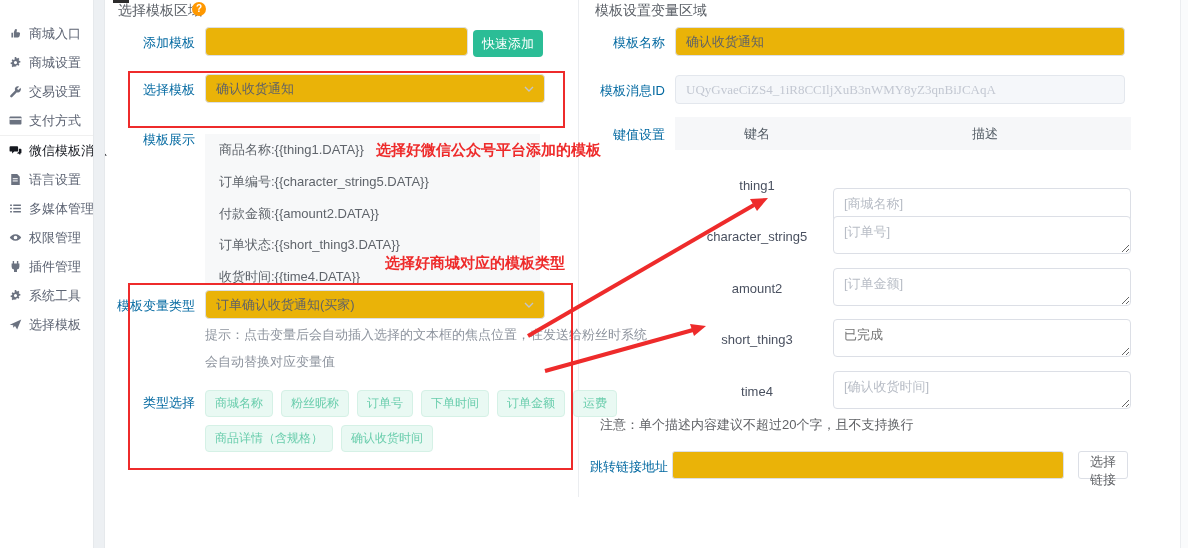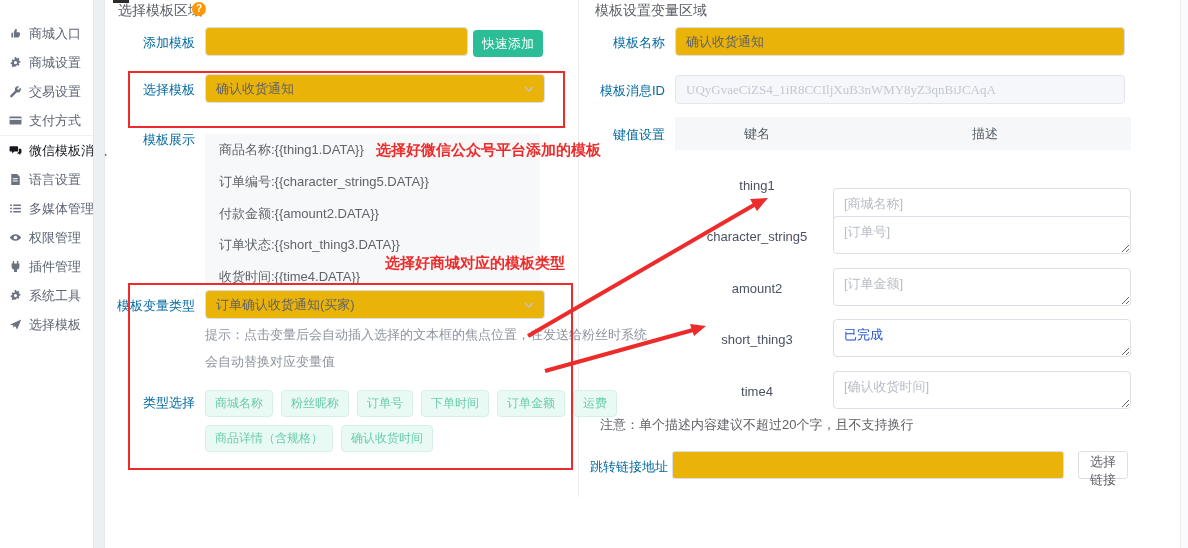--- a/index.html
+++ b/index.html
@@ -55,21 +55,21 @@
   .scroll-strip{left:1180px;top:0;width:8px;height:548px;background:#fafbfc;border-left:1px solid #ebedf0;box-sizing:border-box;}
 
   
   .kv-head{position:absolute;left:675px;top:117px;width:456px;height:33px;background:#f6f7f9;display:flex;align-items:center;color:#515a63;}
   .kv-head .c1{width:164px;text-align:center;}
   .kv-head .c2{flex:1;text-align:center;}
   .kv-key{position:absolute;left:675px;width:164px;text-align:center;color:#4a5160;}
   textarea.kv{
     position:absolute;left:833px;width:298px;height:38px;box-sizing:border-box;
     border:1px solid #dcdfe6;border-radius:4px;padding:6px 10px;resize:both;
-    font:13px "Liberation Sans","DejaVu Sans",sans-serif;color:#1d4ed8;outline:none;overflow:hidden;
+    font:13px "Liberation Sans","DejaVu Sans",sans-serif;color:#737373;outline:none;overflow:hidden;
   }
   textarea.kv.muted{color:#b8bdc6;}
   .note{position:absolute;color:#606266;}
 
   
   .red-box{position:absolute;border:2px solid #ee2b2b;box-sizing:border-box;pointer-events:none;}
   .red-note{position:absolute;color:#ee2b2b;font-size:15px;font-weight:600;white-space:nowrap;pointer-events:none;}
   .arrow-layer{left:0;top:0;width:1188px;height:548px;pointer-events:none;}
   .edge-art{position:absolute;background:#2c2c2c;}
 </style>

